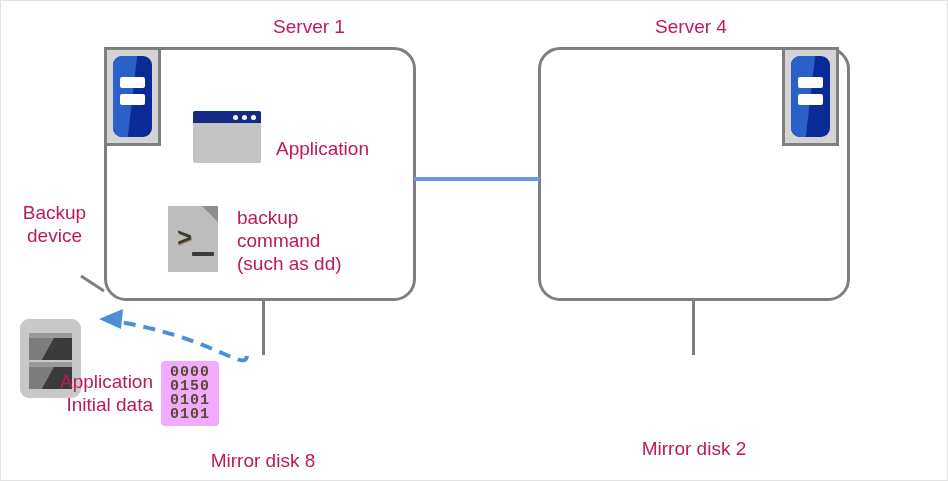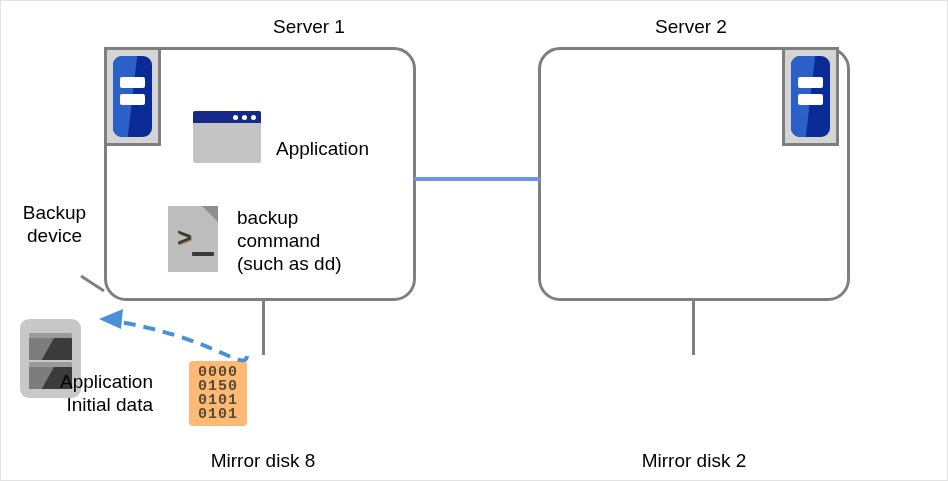--- a/index.html
+++ b/index.html
@@ -11,21 +11,21 @@
   }
   #canvas{
     position:relative;
     width:948px;height:481px;
     box-sizing:border-box;
     border:1px solid #e2e2e2;
     background:#ffffff;
   }
   .abs{position:absolute;}
   .lbl{
-    color:#000000;
+    color:#be185d;
     font-size:19px;
     line-height:23px;
     white-space:pre-line;
   }
   .lbl.ctr{text-align:center;}
   .lbl.rt{text-align:right;}
 
   
   .server-box{
     box-sizing:border-box;
@@ -114,44 +114,43 @@
     background:#3b3b3b;
     clip-path:polygon(58% 0,100% 0,100% 100%,30% 100%);
   }
   .bkdev .cap{
     position:absolute;left:14%;width:72%;height:5px;
     background:#9a9a9a;border-radius:1px;
   }
 
   
   .bindata{
-    background:#fdba74;
+    background:#f0abfc;
     border-radius:4px;
     display:flex;flex-direction:column;
     align-items:center;justify-content:center;
     font-family:"Liberation Mono", monospace;
     font-weight:bold;
     font-size:15px;line-height:14px;
     color:#5a4a33;
     letter-spacing:1px;
-    margin-left:28px;
   }
 
   
   .vline{background:#7f7f7f;}
   .hline-blue{background:#6a95ea;}
   svg.overlay{position:absolute;left:0;top:0;width:948px;height:481px;pointer-events:none;}
 </style>
 </head>
 <body>
 
 <div id="canvas">
 
   <div class="abs lbl ctr" style="left:188px;top:14px;width:240px;">Server 1</div>
-  <div class="abs lbl ctr" style="left:570px;top:14px;width:240px;">Server 2</div>
+  <div class="abs lbl ctr" style="left:570px;top:14px;width:240px;">Server 4</div>
 
   <div class="abs server-box" style="left:103px;top:46px;width:312px;height:254px;"></div>
 
   <div class="abs srv-badge" style="left:103px;top:46px;width:57px;height:99px;">
     <div class="chip">
       <div class="bar b1"></div>
       <div class="bar b2"></div>
     </div>
   </div>
 
@@ -201,21 +200,21 @@
     <span>0000</span>
     <span>0150</span>
     <span>0101</span>
     <span>0101</span>
   </div>
   <div class="abs lbl rt" style="left:0px;top:369px;width:152px;">Application
 Initial data</div>
 
   <div class="abs vline" style="left:691px;top:300px;width:3px;height:54px;"></div>
 
-  <div class="abs lbl ctr" style="left:613px;top:448px;width:160px;">Mirror disk 2</div>
+  <div class="abs lbl ctr" style="left:613px;top:436px;width:160px;">Mirror disk 2</div>
 
   <svg class="overlay" viewBox="0 0 948 481">
 
     <path d="M 80 275 L 103 290" stroke="#7f7f7f" stroke-width="3" fill="none"></path>
 
     <path d="M 246 355 C 244 372 210 335 112 320" stroke="#4a90d9" stroke-width="4" fill="none" stroke-dasharray="12 8" stroke-linecap="butt"></path>
     <polygon points="98,318 122,308 120,328" fill="#4a90d9"></polygon>
   </svg>
 
 </div>

